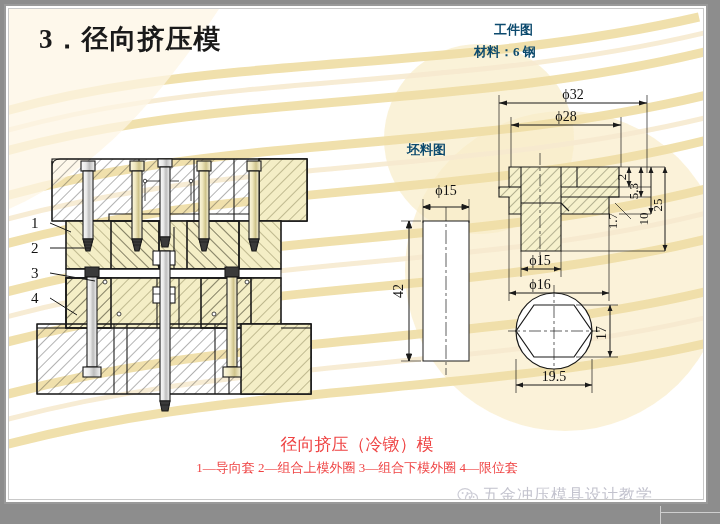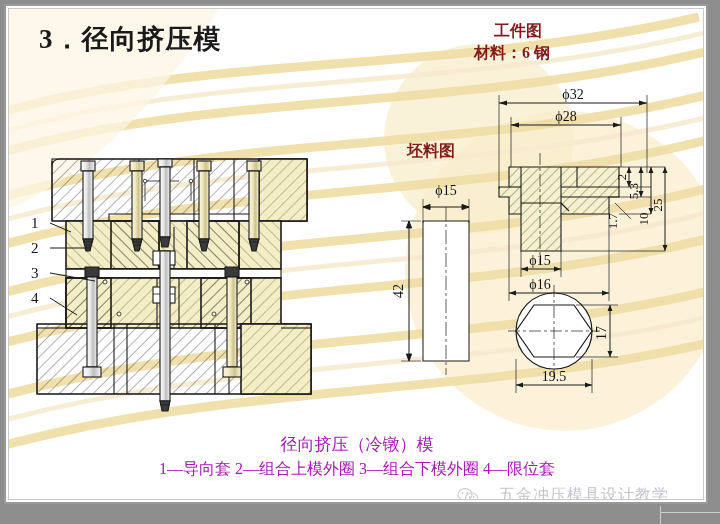--- a/index.html
+++ b/index.html
@@ -27,31 +27,31 @@
   #bottom-divider2{
     position:absolute;left:660px;top:512px;width:60px;height:1px;background:#cfcfcf;
   }
   .swirlbg{position:absolute;left:0;top:0;width:696px;height:492px;}
   .title{
     position:absolute;left:30px;top:12px;
     font-size:27px;font-weight:bold;color:#1a1a1a;letter-spacing:1px;
     font-family:"Liberation Serif","DejaVu Serif",serif;white-space:nowrap;
   }
   .cn-label{
-    position:absolute;font-size:16px;color:#7f1d1d;font-weight:bold;
+    position:absolute;font-size:13px;color:#0c4a6e;font-weight:bold;
     font-family:"Liberation Serif","DejaVu Serif",serif;white-space:nowrap;
   }
   .caption{
-    position:absolute;text-align:center;color:#a21caf;white-space:nowrap;
+    position:absolute;text-align:center;color:#ef4444;white-space:nowrap;
     font-family:"Liberation Serif","DejaVu Serif",serif;
   }
   #cap-main{left:0;top:424px;width:696px;font-size:17px;}
-  #cap-legend{left:0;top:450px;width:696px;font-size:16px;}
+  #cap-legend{left:0;top:450px;width:696px;font-size:13px;}
   #watermark{
-    position:absolute;left:490px;top:476px;
+    position:absolute;left:474px;top:476px;
     font-size:16px;color:#b9b9c6;white-space:nowrap;
     font-family:"Liberation Serif","DejaVu Serif",serif;
     letter-spacing:1px;opacity:.85;
   }
   #wm-icon{position:absolute;left:448px;top:478px;opacity:.8;}
   svg{display:block;}
   text{font-family:"Liberation Serif","DejaVu Serif",serif;}
 </style>
 </head>
 <body>

